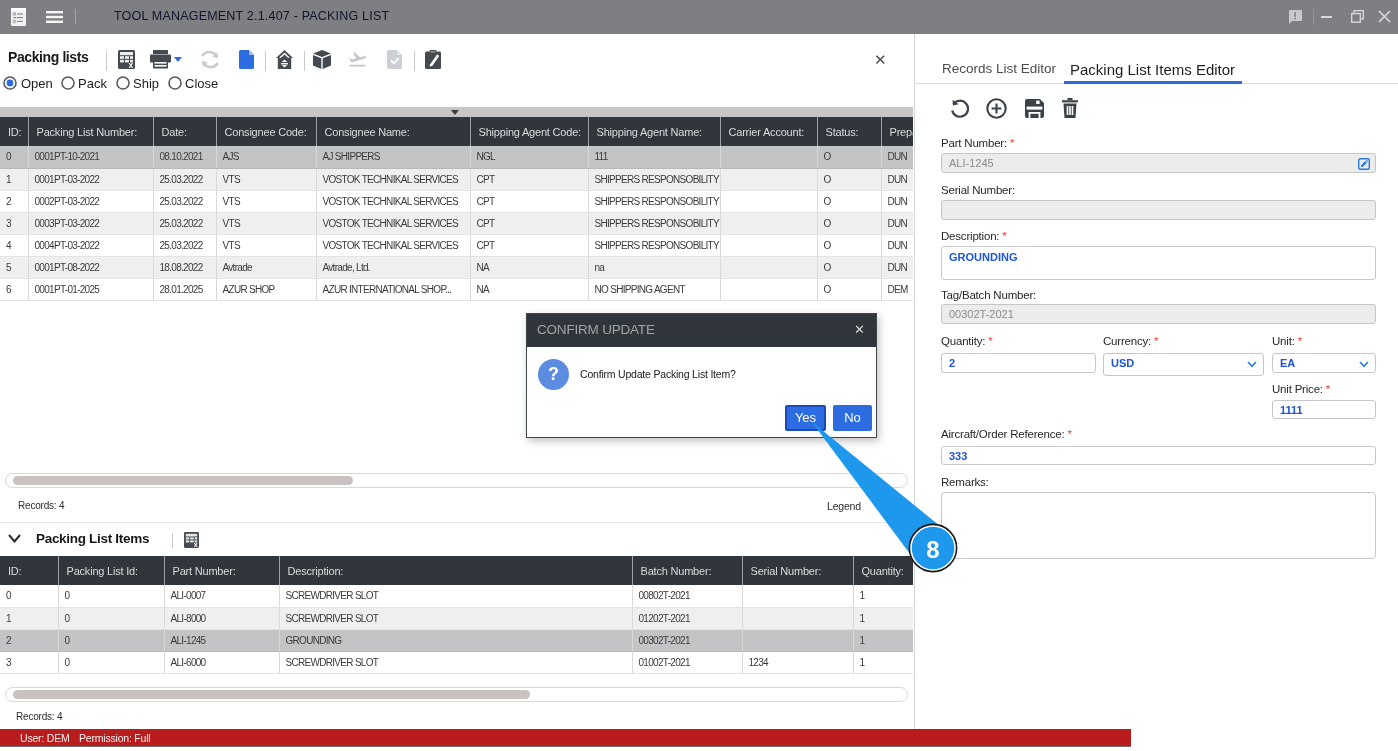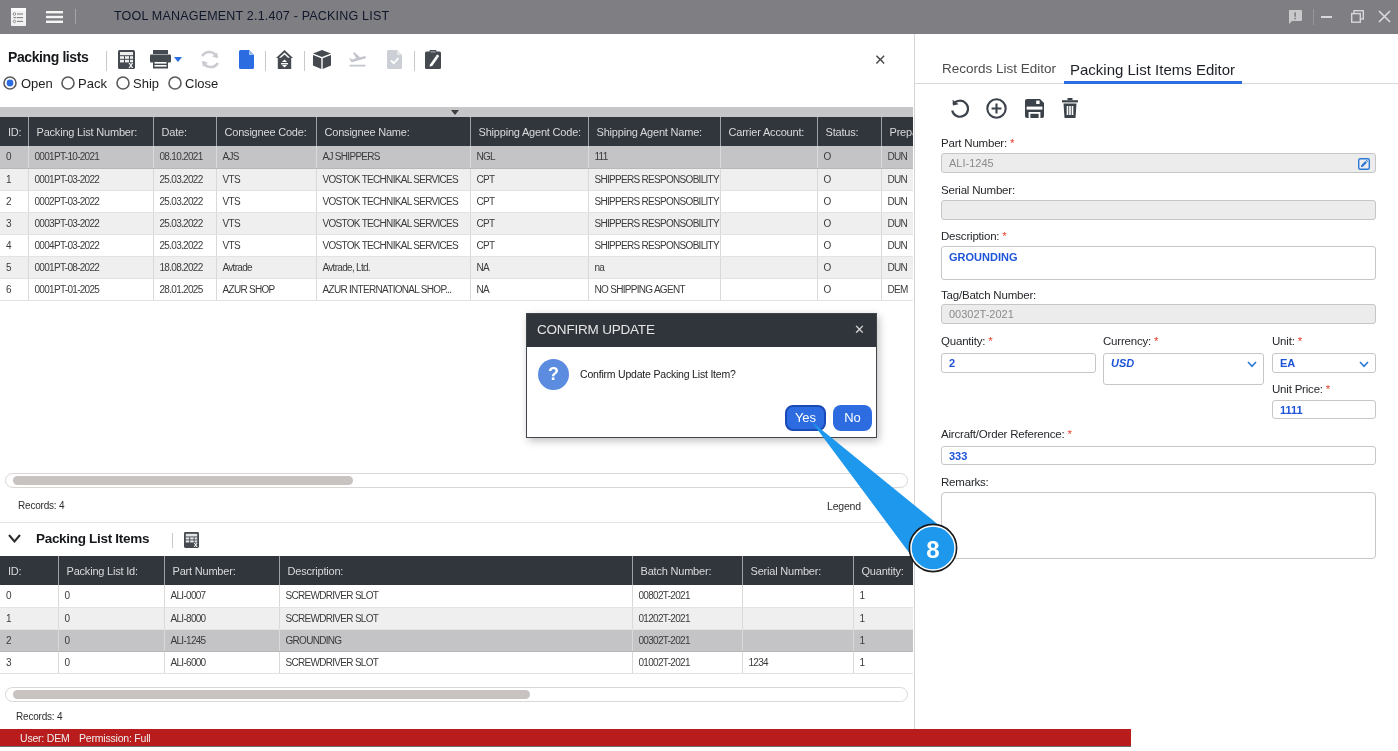--- a/index.html
+++ b/index.html
@@ -35,23 +35,23 @@
   .lbl { position:absolute; font-size:11.5px; letter-spacing:-0.2px; color:#25282c; white-space:nowrap; }
   .lbl .req { color:#e8432d; }
   .inp { position:absolute; border:1px solid #c6c6c6; border-radius:3px; background:#fff;
       font-size:11px; color:#1d54d8; font-weight:bold; padding:0 0 0 7px; line-height:18px; }
   .inp.dis { background:#ececec; color:#8b8b8b; font-weight:normal; }
 
   
   #dialog { position:absolute; left:526px; top:313px; width:351px; height:125px; background:#fff;
      border:1px solid #41464d; box-shadow:2px 3px 8px rgba(0,0,0,0.25); }
   #dialog .hdr { position:absolute; left:0; top:0; right:0; height:33px; background:#30353b; }
-  #dialog .hdr .t { position:absolute; left:10px; top:8px; font-size:13.5px; color:#e5e5e5; letter-spacing:-0.2px; }
+  #dialog .hdr .t { position:absolute; left:10px; top:8px; font-size:13.5px; color:#a3a3a3; letter-spacing:-0.2px; }
   #dialog .hdr .x { position:absolute; right:11px; top:8px; font-size:13px; color:#d6d6d6; }
-  .dlgbtn { position:absolute; top:91px; height:26px; background:#2c6ce0; border-radius:8px;
+  .dlgbtn { position:absolute; top:91px; height:26px; background:#2c6ce0; border-radius:2px;
      color:#fff; font-size:13px; text-align:center; line-height:26px; }
 
   
   #statusbar { position:absolute; left:0; top:729px; width:1131px; height:18px; background:#b91c1c; border-bottom:1px solid #6f6e72; }
   #statusbar span { position:absolute; top:3px; font-size:10.5px; letter-spacing:-0.2px; color:#efefef; }
 </style>
 </head>
 <body>
 
 <div id="titlebar">
@@ -444,21 +444,21 @@
   <div class="inp dis" style="left:26px;top:166px;width:435px;height:20px;"></div>
   <div class="lbl" style="left:26px;top:196px">Description: <span class="req">*</span></div>
   <div class="inp" style="left:26px;top:212px;width:435px;height:34px;line-height:20px;">GROUNDING</div>
   <div class="lbl" style="left:26px;top:255px">Tag/Batch Number:</div>
   <div class="inp dis" style="left:26px;top:270px;width:435px;height:20px;">00302T-2021</div>
 
   <div class="lbl" style="left:26px;top:301px">Quantity: <span class="req">*</span></div>
   <div class="lbl" style="left:188px;top:301px">Currency: <span class="req">*</span></div>
   <div class="lbl" style="left:357px;top:301px">Unit: <span class="req">*</span></div>
   <div class="inp" style="left:26px;top:319px;width:155px;height:20px;">2</div>
-  <div class="inp" style="left:188px;top:319px;width:161px;height:32px;font-style:italic;">USD
+  <div class="inp" style="left:188px;top:319px;width:161px;height:23px;">USD
     <svg class="abs" style="right:6px;top:7px" width="10" height="7" viewBox="0 0 10 7">
         <path d="M1 1 L5 5.4 L9 1" fill="none" stroke="#2d79d8" stroke-width="1.6"></path>
       </svg>
   </div>
   <div class="inp" style="left:357px;top:319px;width:104px;height:20px;">EA
     <svg class="abs" style="right:6px;top:7px" width="10" height="7" viewBox="0 0 10 7">
         <path d="M1 1 L5 5.4 L9 1" fill="none" stroke="#2d79d8" stroke-width="1.6"></path>
       </svg>
   </div>
   <div class="lbl" style="left:357px;top:349px">Unit Price: <span class="req">*</span></div>

